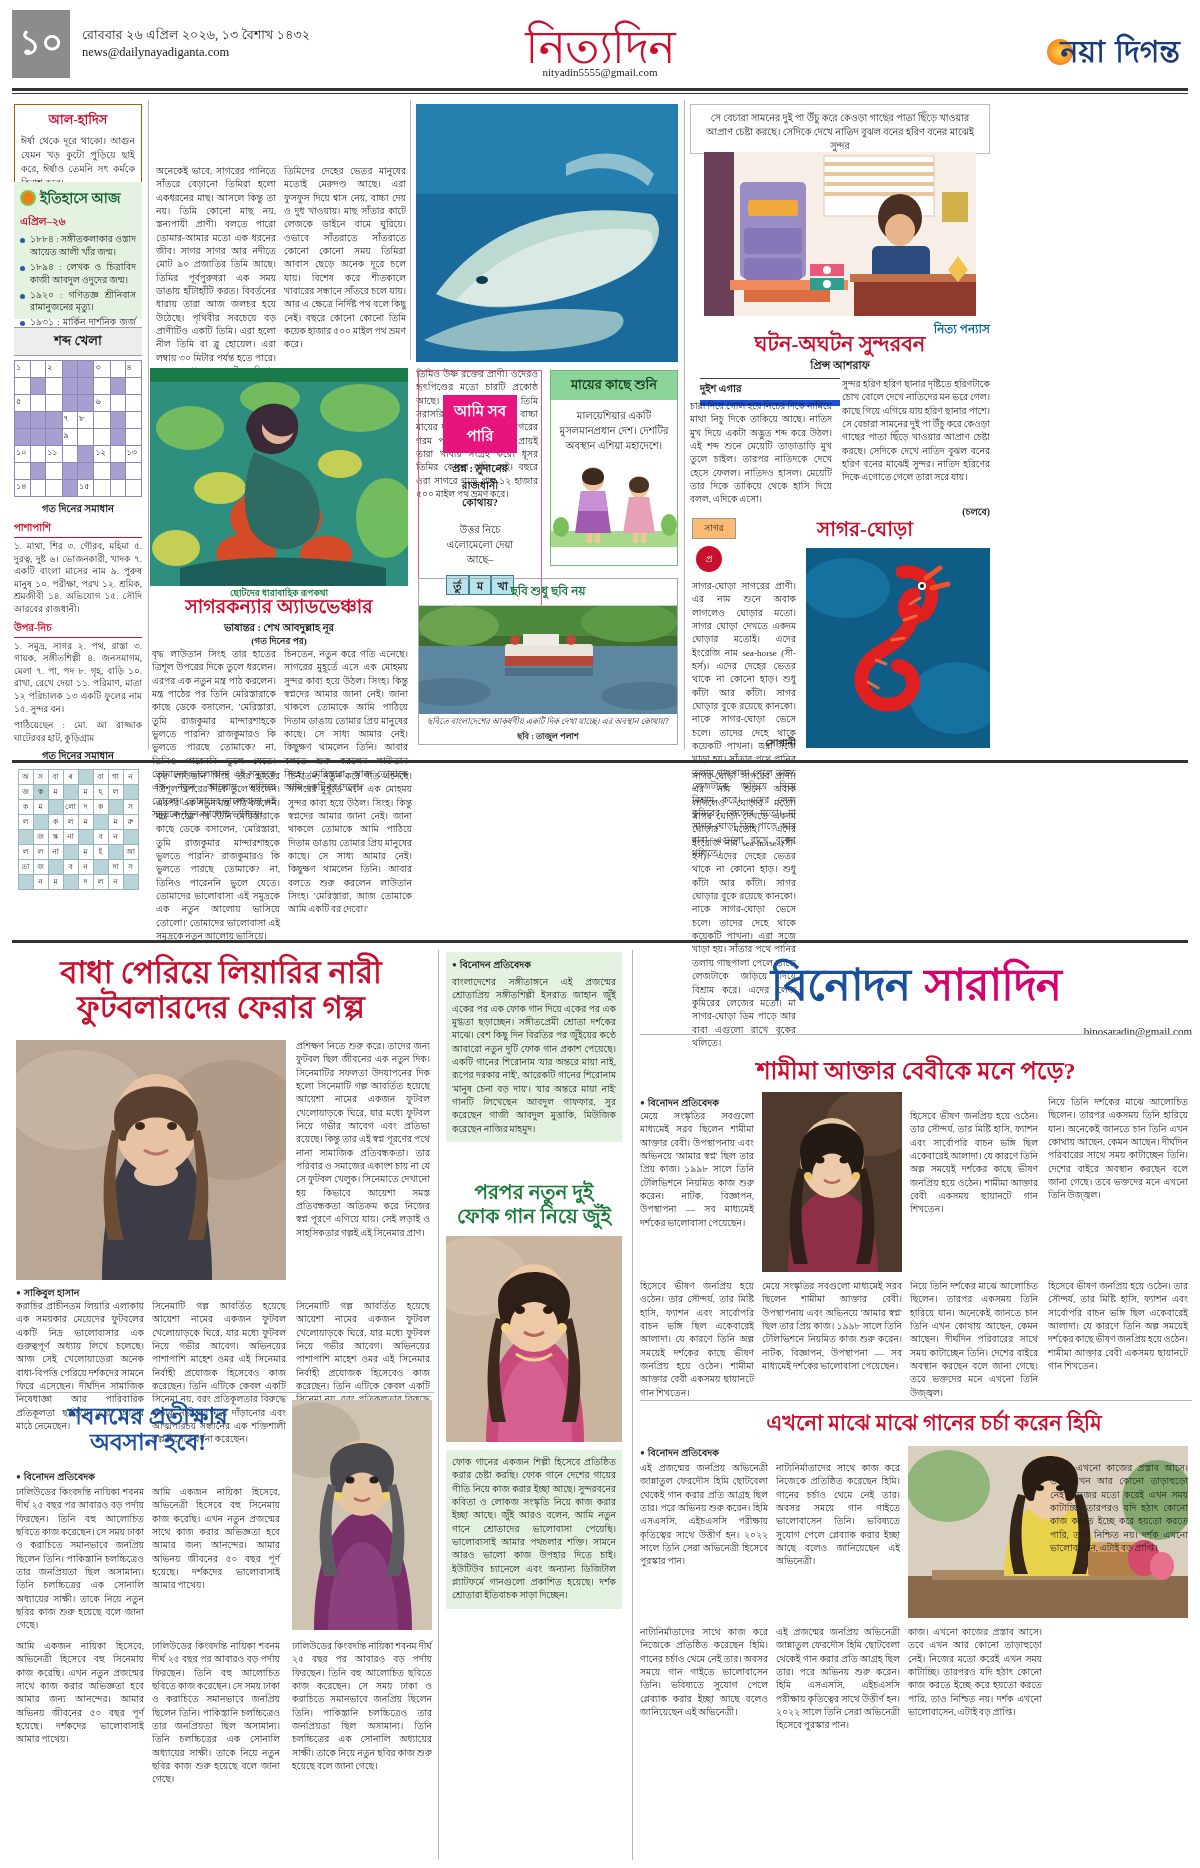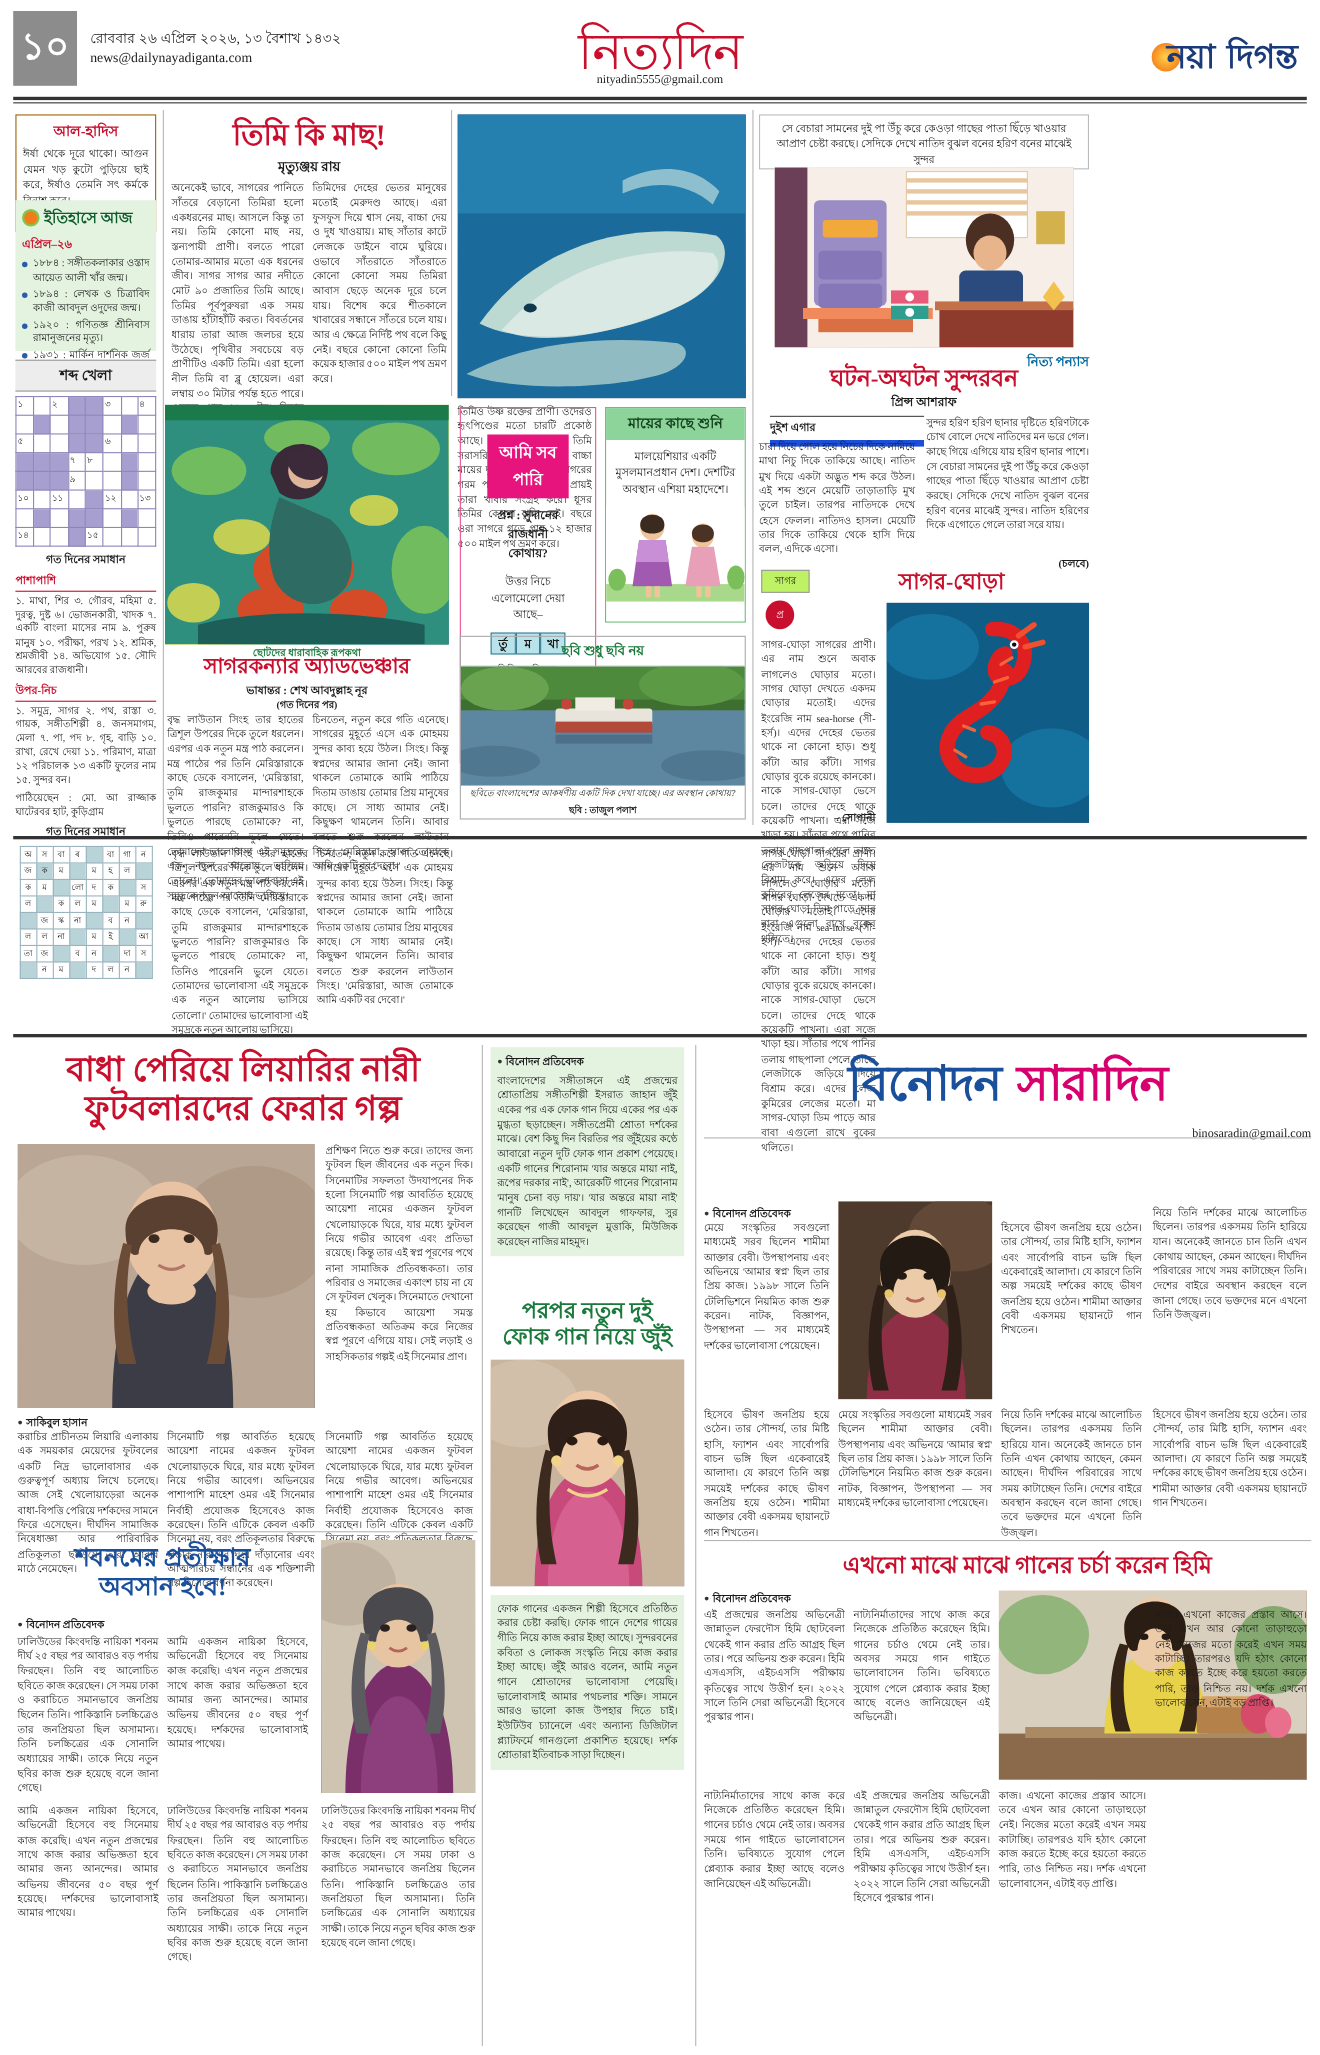--- a/index.html
+++ b/index.html
@@ -356,24 +356,20 @@
             <td>ল</td>
             <td>ন</td>
             <td class="blk2"></td>
           </tr>
     </tbody>
       </table>
   </div>
 
   <div class="vrule" style="left:148px; top:100px; height:650px;"></div>
 
-  <div class="blk" style="left:156px; top:108px; width:250px;">
-    <div class="h-red-big" style="font-size:27px;">তিমি কি মাছ!</div>
-    <div class="byline">মৃত্যুঞ্জয় রায়</div>
-  </div>
   <div class="blk body-txt" style="left:156px; top:165px; width:120px;">অনেকেই ভাবে, সাগরের পানিতে সাঁতরে বেড়ানো তিমিরা হলো একধরনের মাছ। আসলে কিন্তু তা নয়। তিমি কোনো মাছ নয়, স্তন্যপায়ী প্রাণী। বলতে পারো তোমার-আমার মতো এক ধরনের জীব। সাগর সাগর আর নদীতে মোট ৯০ প্রজাতির তিমি আছে। তিমির পূর্বপুরুষরা এক সময় ডাঙায় হাঁটাহাঁটি করত। বিবর্তনের ধারায় তারা আজ জলচর হয়ে উঠেছে। পৃথিবীর সবচেয়ে বড় প্রাণীটিও একটি তিমি। এরা হলো নীল তিমি বা ব্লু হোয়েল। এরা লম্বায় ৩০ মিটার পর্যন্ত হতে পারে। ওজনে প্রায় ১৮০ টন। বিশ্বের দ্রুততম তিমি হলো ফিন হোয়েল। ঘণ্টায় ৩০ কিলোমিটার বেগেও ছুটতে পারে।</div>
   <div class="blk body-txt" style="left:284px; top:165px; width:122px;">তিমিদের দেহের ভেতর মানুষের মতোই মেরুদণ্ড আছে। এরা ফুসফুস দিয়ে শ্বাস নেয়, বাচ্চা দেয় ও দুধ খাওয়ায়। মাছ সাঁতার কাটে লেজকে ডাইনে বামে ঘুরিয়ে। ওভাবে সাঁতরাতে সাঁতরাতে কোনো কোনো সময় তিমিরা আবাস ছেড়ে অনেক দূরে চলে যায়। বিশেষ করে শীতকালে খাবারের সন্ধানে সাঁতরে চলে যায়। আর এ ক্ষেত্রে নির্দিষ্ট পথ বলে কিছু নেই। বছরে কোনো কোনো তিমি কয়েক হাজার ৫০০ মাইল পথ ভ্রমণ করে।</div>
 
   <div class="imgph ph-whale1" style="left:416px; top:104px; width:262px; height:258px;">
     <svg width="262" height="258" viewBox="0 0 262 258">
       <rect width="262" height="258" fill="#1a6a9c"></rect>
       <path d="M0 0h262v90H0z" fill="#2f8fc0" opacity=".55"></path>
       <path d="M20 190 C70 120 150 96 235 110 C250 120 245 150 210 170 C160 198 70 215 20 190Z" fill="#bcd9d2"></path>
       <path d="M40 196 C90 140 160 118 232 126 C243 136 236 156 206 172 C158 196 80 214 40 196Z" fill="#e4eee9" opacity=".75"></path>
       <path d="M8 236 C60 208 130 200 200 208 C214 214 208 228 186 236 C140 250 50 252 8 236Z" fill="#9dc4c7" opacity=".9"></path>
@@ -526,21 +522,21 @@
         <circle cx="152" cy="34" r="5" fill="#c2463a"></circle>
         <rect x="86" y="62" width="88" height="8" fill="#44607a" opacity=".6"></rect>
         <ellipse cx="30" cy="86" rx="42" ry="14" fill="#4b7189" opacity=".7"></ellipse>
         <ellipse cx="226" cy="90" rx="44" ry="14" fill="#4b7189" opacity=".7"></ellipse>
       </svg>
     </div>
     <div class="cap ital">ছবিতে বাংলাদেশের আকর্ষণীয় একটি দিক দেখা যাচ্ছে। এর অবস্থান কোথায়?</div>
     <div class="cap" style="font-weight:bold;">ছবি : তাজুল পলাশ</div>
   </div>
 
-  <div class="blk" style="left:692px; top:518px; width:44px; border:1px solid #999; text-align:center; font-size:9px; padding:2px 0; background:#bef264;">সাগর</div>
+  <div class="blk" style="left:692px; top:518px; width:44px; border:1px solid #999; text-align:center; font-size:9px; padding:2px 0; background:#fdba74;">সাগর</div>
   <div class="blk h-red-big" style="left:740px; top:518px; width:250px; font-size:20px;">সাগর-ঘোড়া</div>
   <div class="blk" style="left:696px; top:546px; width:26px; height:26px; border-radius:50%; background:#c8102e; color:#fff; font-size:9px; display:flex; align-items:center; justify-content:center;">প্র</div>
   <div class="blk body-txt" style="left:692px; top:580px; width:104px;">সাগর-ঘোড়া সাগরের প্রাণী। এর নাম শুনে অবাক লাগলেও ঘোড়ার মতো। সাগর ঘোড়া দেখতে একদম ঘোড়ার মতোই। এদের ইংরেজি নাম sea-horse (সী-হর্স)। এদের দেহের ভেতর থাকে না কোনো হাড়। শুধু কাঁটা আর কাঁটা। সাগর ঘোড়ার বুকে রয়েছে কানকো। নাকে সাগর-ঘোড়া ভেসে চলে। তাদের দেহে থাকে কয়েকটি পাখনা। এরা সজে খাড়া হয়। সাঁতার পথে পানির তলায় গাছপালা পেলে তাতে লেজটাকে জড়িয়ে দিয়ে বিশ্রাম করে। এদের লেজ কুমিরের লেজের মতো। মা সাগর-ঘোড়া ডিম পাড়ে আর বাবা এগুলো রাখে বুকের থলিতে।</div>
   <div class="blk sign" style="left:692px; top:736px; width:104px;">– সোপানী</div>
   <div class="imgph ph-seah" style="left:806px; top:548px; width:184px; height:200px;">
     <svg width="184" height="200" viewBox="0 0 184 200">
       <rect width="184" height="200" fill="#0f5c86"></rect>
       <g fill="#1c86b4" opacity=".5">
           <ellipse cx="40" cy="40" rx="44" ry="30"></ellipse>
           <ellipse cx="150" cy="150" rx="46" ry="36"></ellipse>
@@ -622,20 +618,21 @@
   <div class="vrule" style="left:632px; top:950px; height:910px;"></div>
 
   <div class="blk" style="left:640px; top:952px; width:552px;">
     <div class="bn-logo" style="text-align:center; letter-spacing:-1px;">
       <span class="a">বিনোদন</span> <span class="b">সারাদিন</span>
     </div>
     <div class="bn-mail">binosaradin@gmail.com</div>
   </div>
   <div class="hrule" style="left:640px; top:1034px; width:552px;"></div>
 
+  <div class="blk h-red-big" style="left:640px; top:1058px; width:552px; font-size:24px;">শামীমা আক্তার বেবীকে মনে পড়ে?</div>
   <div class="blk src-tag" style="left:640px; top:1096px; width:170px;">বিনোদন প্রতিবেদক</div>
   <div class="blk body-txt" style="left:640px; top:1110px; width:114px;">মেয়ে সংস্কৃতির সবগুলো মাধ্যমেই সরব ছিলেন শামীমা আক্তার বেবী। উপস্থাপনায় এবং অভিনয়ে 'আমার স্বপ্ন' ছিল তার প্রিয় কাজ। ১৯৯৮ সালে তিনি টেলিভিশনে নিয়মিত কাজ শুরু করেন। নাটক, বিজ্ঞাপন, উপস্থাপনা — সব মাধ্যমেই দর্শকের ভালোবাসা পেয়েছেন।</div>
   <div class="imgph ph-girl3" style="left:762px; top:1092px; width:140px; height:180px;">
     <svg width="140" height="180" viewBox="0 0 140 180">
       <rect width="140" height="180" fill="#4e3a2c"></rect>
       <ellipse cx="110" cy="30" rx="46" ry="34" fill="#6b4f3a" opacity=".7"></ellipse>
       <path d="M26 180 C26 128 44 98 70 98 C98 98 116 128 116 180Z" fill="#8e2f46"></path>
       <ellipse cx="70" cy="66" rx="32" ry="40" fill="#eccba9"></ellipse>
       <path d="M38 60 C38 22 102 22 102 60 C102 78 96 88 90 84 C88 54 52 54 50 84 C44 88 38 78 38 60Z" fill="#241a14"></path>
       <path d="M44 78 C36 116 40 148 46 172 L32 172 C24 138 28 102 36 76Z" fill="#2e2018"></path>

